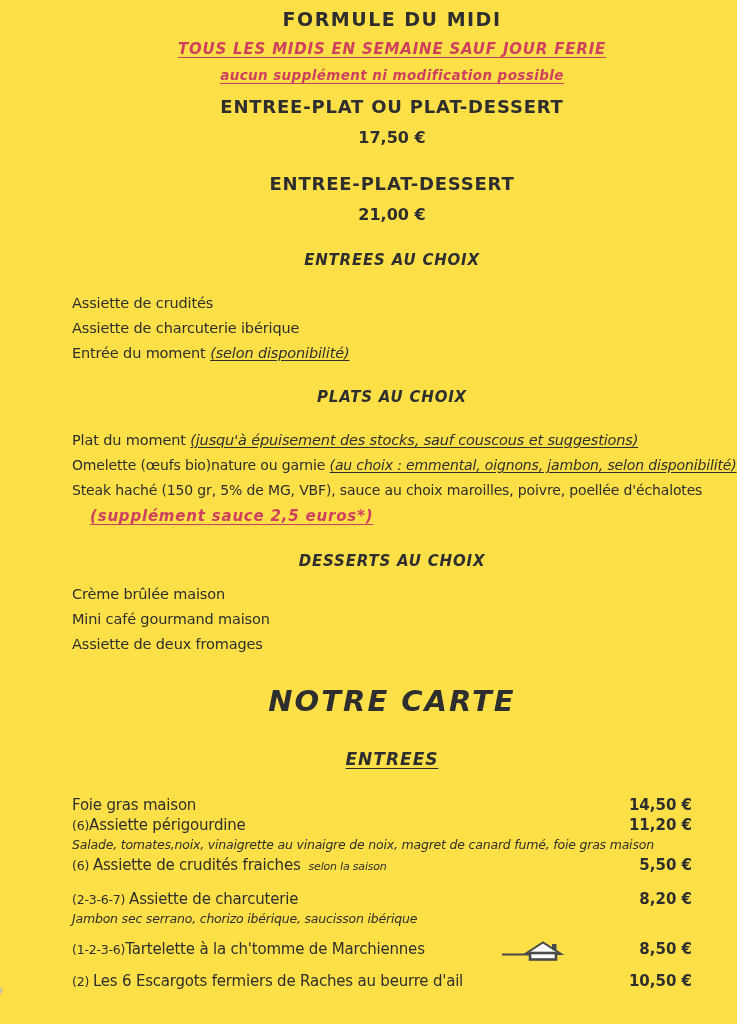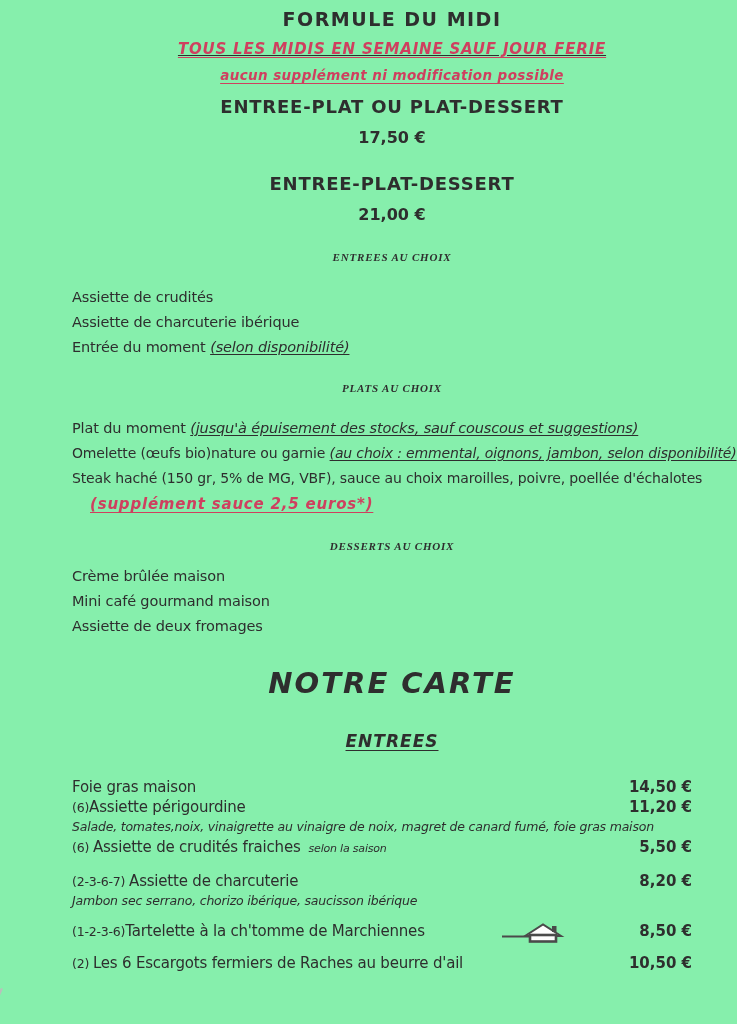--- a/index.html
+++ b/index.html
@@ -1,36 +1,36 @@
 <!DOCTYPE html>
 <html><head>
 <meta charset="utf-8">
 <style>
   html,body{margin:0;padding:0;background:#e9e9e9;}
   .page{
     position:relative;
     width:737px;height:1024px;
-    background:#86efac;
+    background:#fde047;
     font-family:"DejaVu Sans","Liberation Sans",sans-serif;
     color:#2e2e2e;
     overflow:hidden;
     margin:0 auto;
   }
   .content{position:absolute;left:72px;top:8px;width:640px;}
   .center{text-align:center;}
   .t-main{font-size:19px;letter-spacing:1.5px;font-weight:600;}
   .red{color:#cf3f5f;}
   .notice{font-style:italic;font-weight:700;text-decoration:underline;text-underline-offset:3px;}
   .n1{font-size:15px;letter-spacing:0.8px;}
   .n2{font-size:13.5px;letter-spacing:0.4px;}
-  .mt9{margin-top:9px;text-decoration:underline;}  .mt7{margin-top:7px;}
+  .mt9{margin-top:9px;}  .mt7{margin-top:7px;}
   .offer-label{font-size:18px;letter-spacing:0.8px;font-weight:600;margin-top:12px;}
   .offer-price{font-size:16px;font-weight:600;margin-top:11px;text-align:center;}
   .offer2{margin-top:26px;}
-  .sec-head{font-style:italic;font-size:11px;letter-spacing:0.8px;font-weight:600;font-family:Liberation Serif, serif;}
+  .sec-head{font-style:italic;font-size:15px;letter-spacing:0.8px;font-weight:600;}
   .h-entrees{margin-top:27px;}
   .h-plats{margin-top:22px;}
   .h-desserts{margin-top:23px;}
   .items{margin-top:22px;}
   .item{font-size:14.5px;line-height:25px;white-space:nowrap;letter-spacing:-0.15px;}
   .item-l{font-size:14px;}
   .unote{font-style:italic;text-decoration:underline;text-underline-offset:2px;}
   .supp{font-size:14.5px;line-height:25px;margin-top:1px;margin-left:18px;}
   .carte-title{font-style:italic;font-size:29px;letter-spacing:2px;font-weight:600;margin-top:27px;}
   .carte-sec{font-style:italic;font-size:17px;letter-spacing:1px;font-weight:600;margin-top:31px;}

